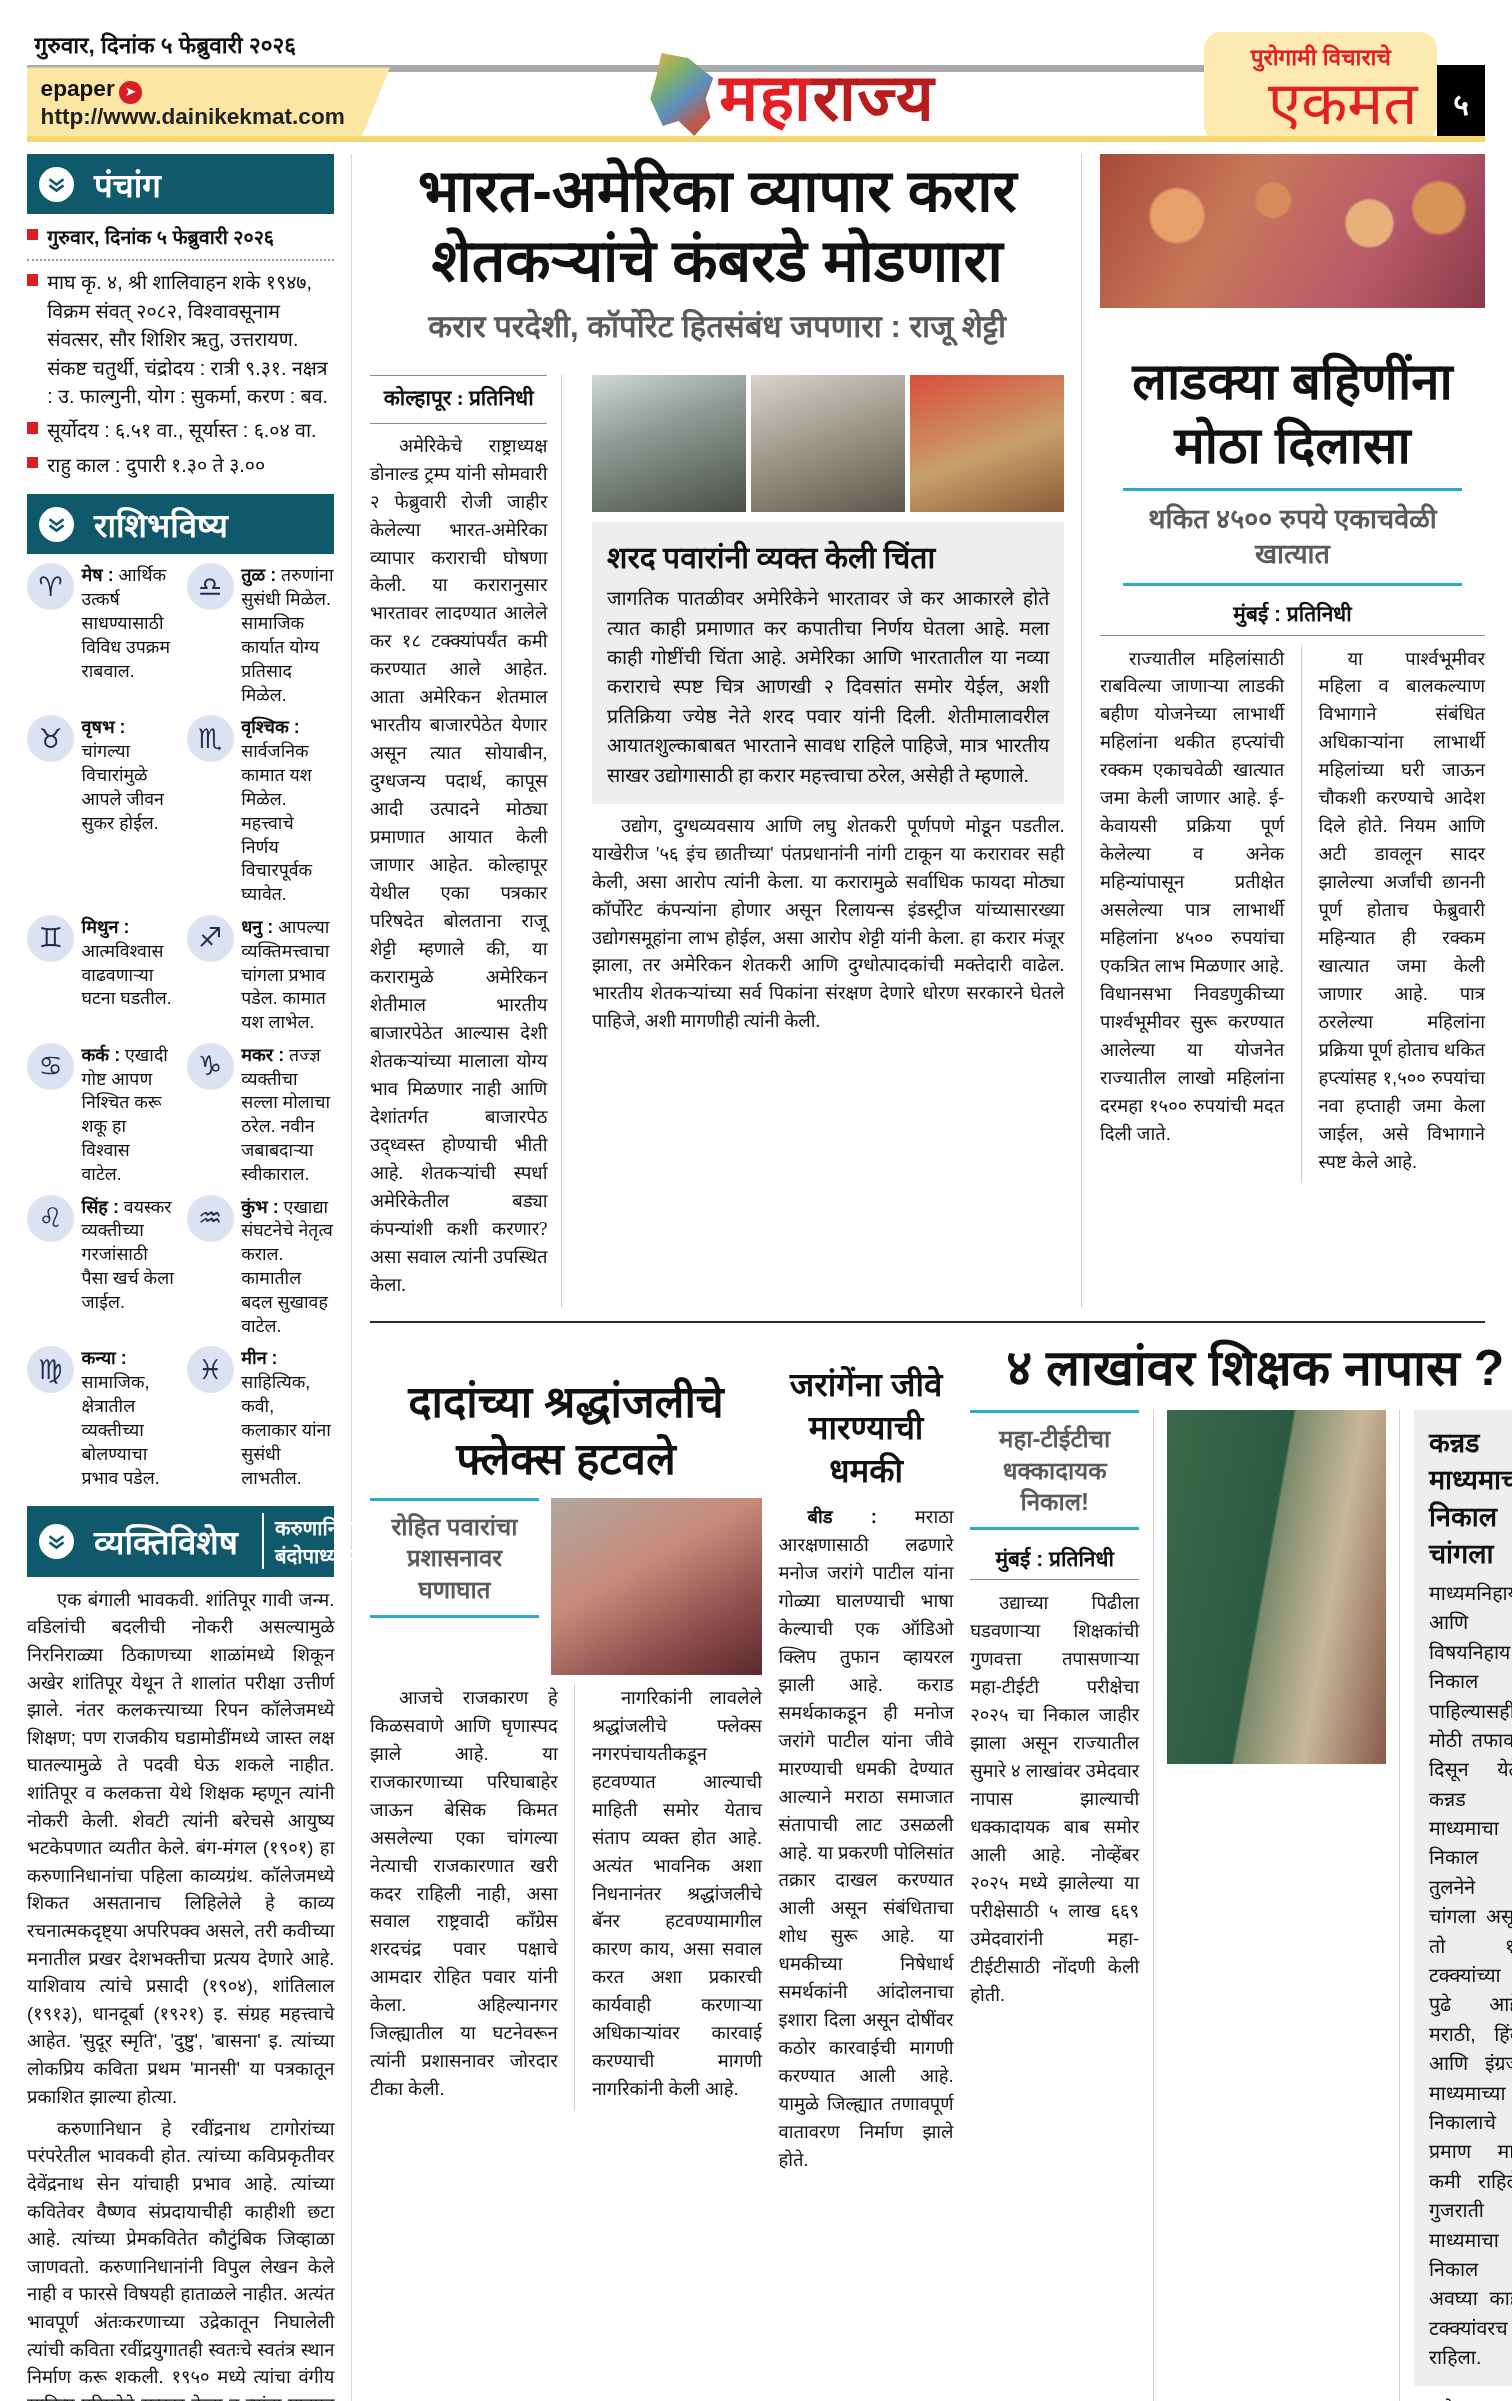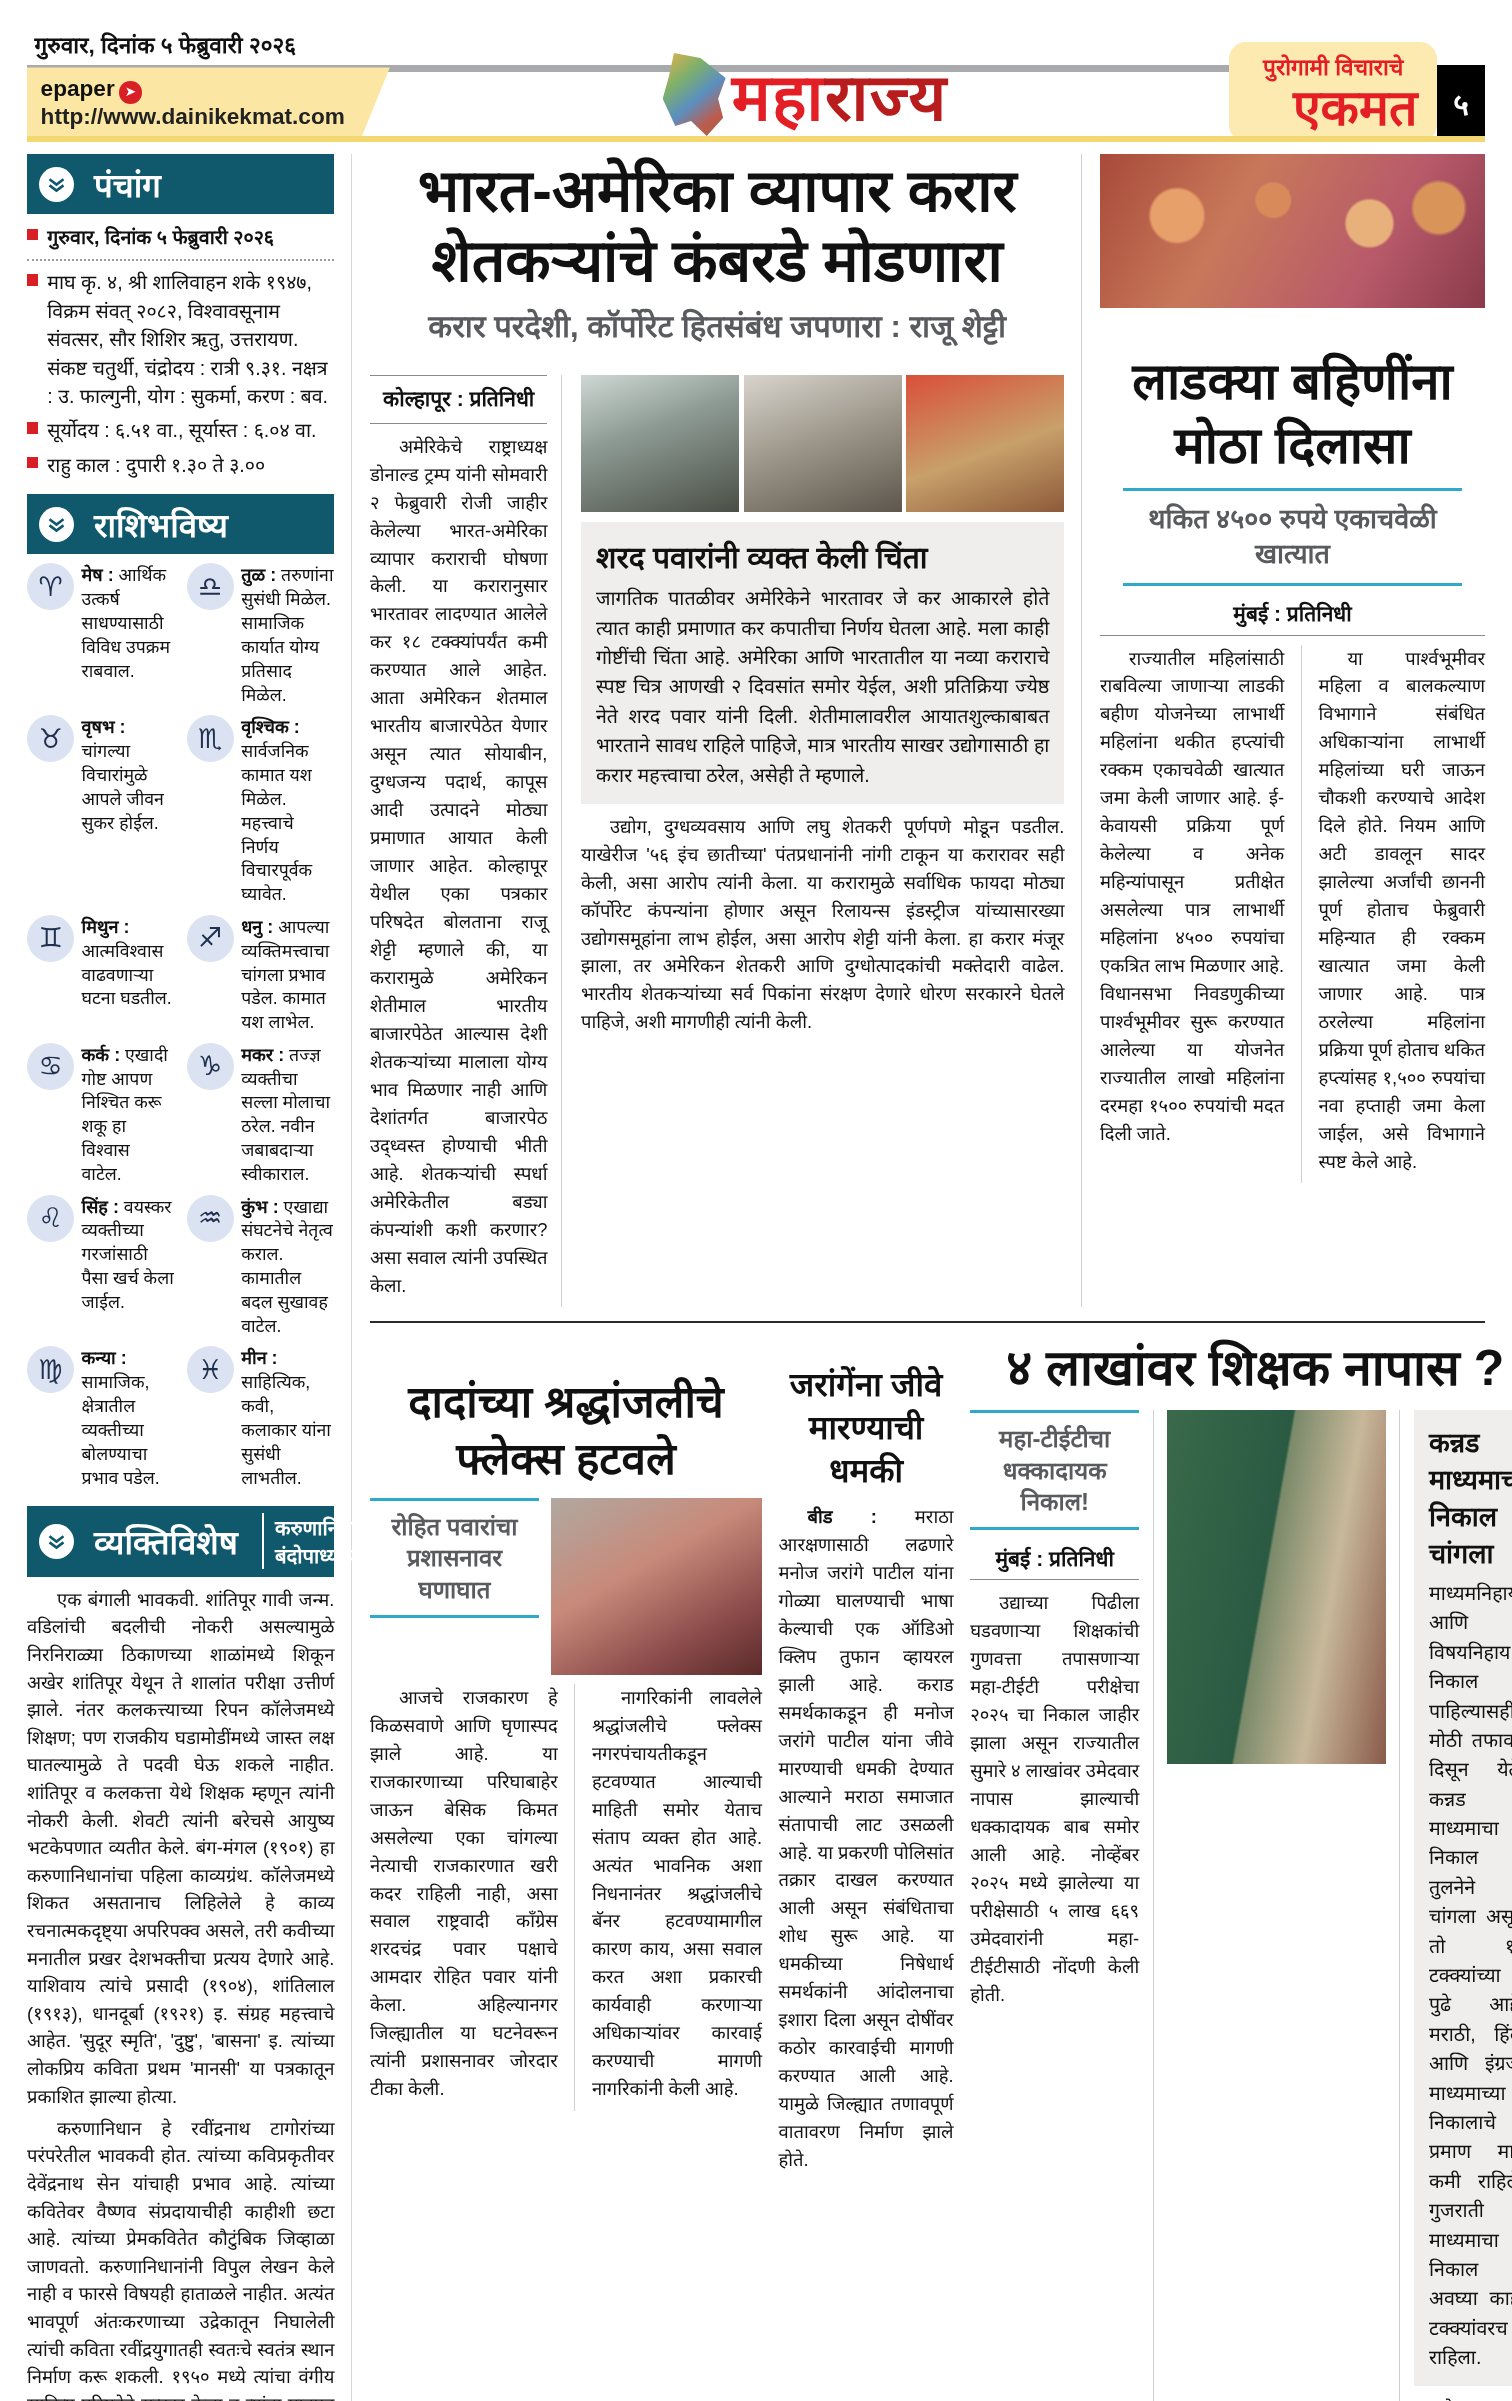--- a/index.html
+++ b/index.html
@@ -21,21 +21,21 @@
   .masthead { flex:1; display:flex; align-items:flex-end; justify-content:center; padding-bottom:12px; gap:6px; }
   .map-collage { width:63px; height:83px; margin-bottom:-6px;
       background: linear-gradient(140deg,#e8b24a 0%,#7fb06a 30%,#5a8fc0 55%,#c05a4a 80%,#8a6a4a 100%);
       clip-path: polygon(18% 0, 60% 6%, 100% 30%, 88% 55%, 96% 78%, 70% 100%, 45% 82%, 20% 88%, 0 55%, 10% 28%);
   }
   .section-title { font-size:65px; font-weight:bold; letter-spacing:1.5px; line-height:1; }
   .section-title .red { color:#e31e24; }
   .section-title .gray { color:#b91c1c; }
   .brand-box { background:#fdeab0; padding:9px 19.6px 7.5px; text-align:center; margin-bottom:0;border-radius:17px; }
   .brand-tagline { color:#e31e24; font-size:22.6px; font-weight:bold; }
-  .brand-name { color:#e31e24; font-size:50px; font-weight:bold; line-height:1.05;margin-left:44px; }
+  .brand-name { color:#e31e24; font-size:60px; font-weight:normal; line-height:1.05;margin-left:44px; }
   .page-number-box { background:#000; color:#fff; width:48px; align-self:stretch; margin-top:65px;
       display:flex; align-items:center; justify-content:center; font-size:30px; font-weight:bold; }
   .yellow-rule { position:absolute; left:27px; right:27px; bottom:0; height:6px; background:#f3d871; }
 
   
   .content { display:grid; grid-template-columns:325px 1fr; gap:18px; padding:12px 27px 0; }
   .sidebar { border-right:1.5px solid #d7d7d7; padding-right:16.6px; }
   .main { min-width:0; }
 
   
@@ -77,21 +77,21 @@
   .gray-box .box-title { font-size:30px; font-weight:bold; margin-bottom:7.5px; }
   .gray-box .box-body { font-size:19.6px; line-height:1.5; text-align:justify; }
   .band-rule { border:none; border-top:2.3px solid #2b2b2b; margin:13.6px 0; }
   .photo { background:#888; position:relative; overflow:hidden; }
 
   
   .lead-band { display:grid; grid-template-columns:712px 1fr; gap:18px; }
   .lead-left { border-right:0.8px solid #cfcfcf; padding-right:16.6px; }
   .lead-headline { font-size:59px; font-weight:bold; line-height:1.18; text-align:center; margin:3px 0 7.5px; }
   .lead-subhead { color:#5a5b5e; font-size:31px; font-weight:bold; text-align:center; margin-bottom:29px; }
-  .lead-cols { display:grid; grid-template-columns:192px 1fr; gap:19px; }
+  .lead-cols { display:grid; grid-template-columns:192px 1fr; gap:30px;font-family:Liberation Serif, serif; }
   .lead-col1 { border-right:0.8px solid #cfcfcf; padding-right:13.6px; }
   .photo-strip { display:flex; gap:4.5px; margin-bottom:10.5px; }
   .photo-strip .photo { flex:1; height:137px; }
   .ph-shetti { background:linear-gradient(160deg,#cfd8d4 0%,#8d9a94 40%,#4a4f45 100%); }
   .ph-pawar { background:linear-gradient(160deg,#d8d4cd 0%,#a09a8e 45%,#5d564c 100%); }
   .ph-modi  { background:linear-gradient(160deg,#d94f3a 0%,#c8a06a 55%,#8d5a3a 100%); }
 
   
   .ladki-photo { width:100%; height:154px; background:
       radial-gradient(circle at 20% 40%, #e8a06a 0 8%, transparent 9%),

